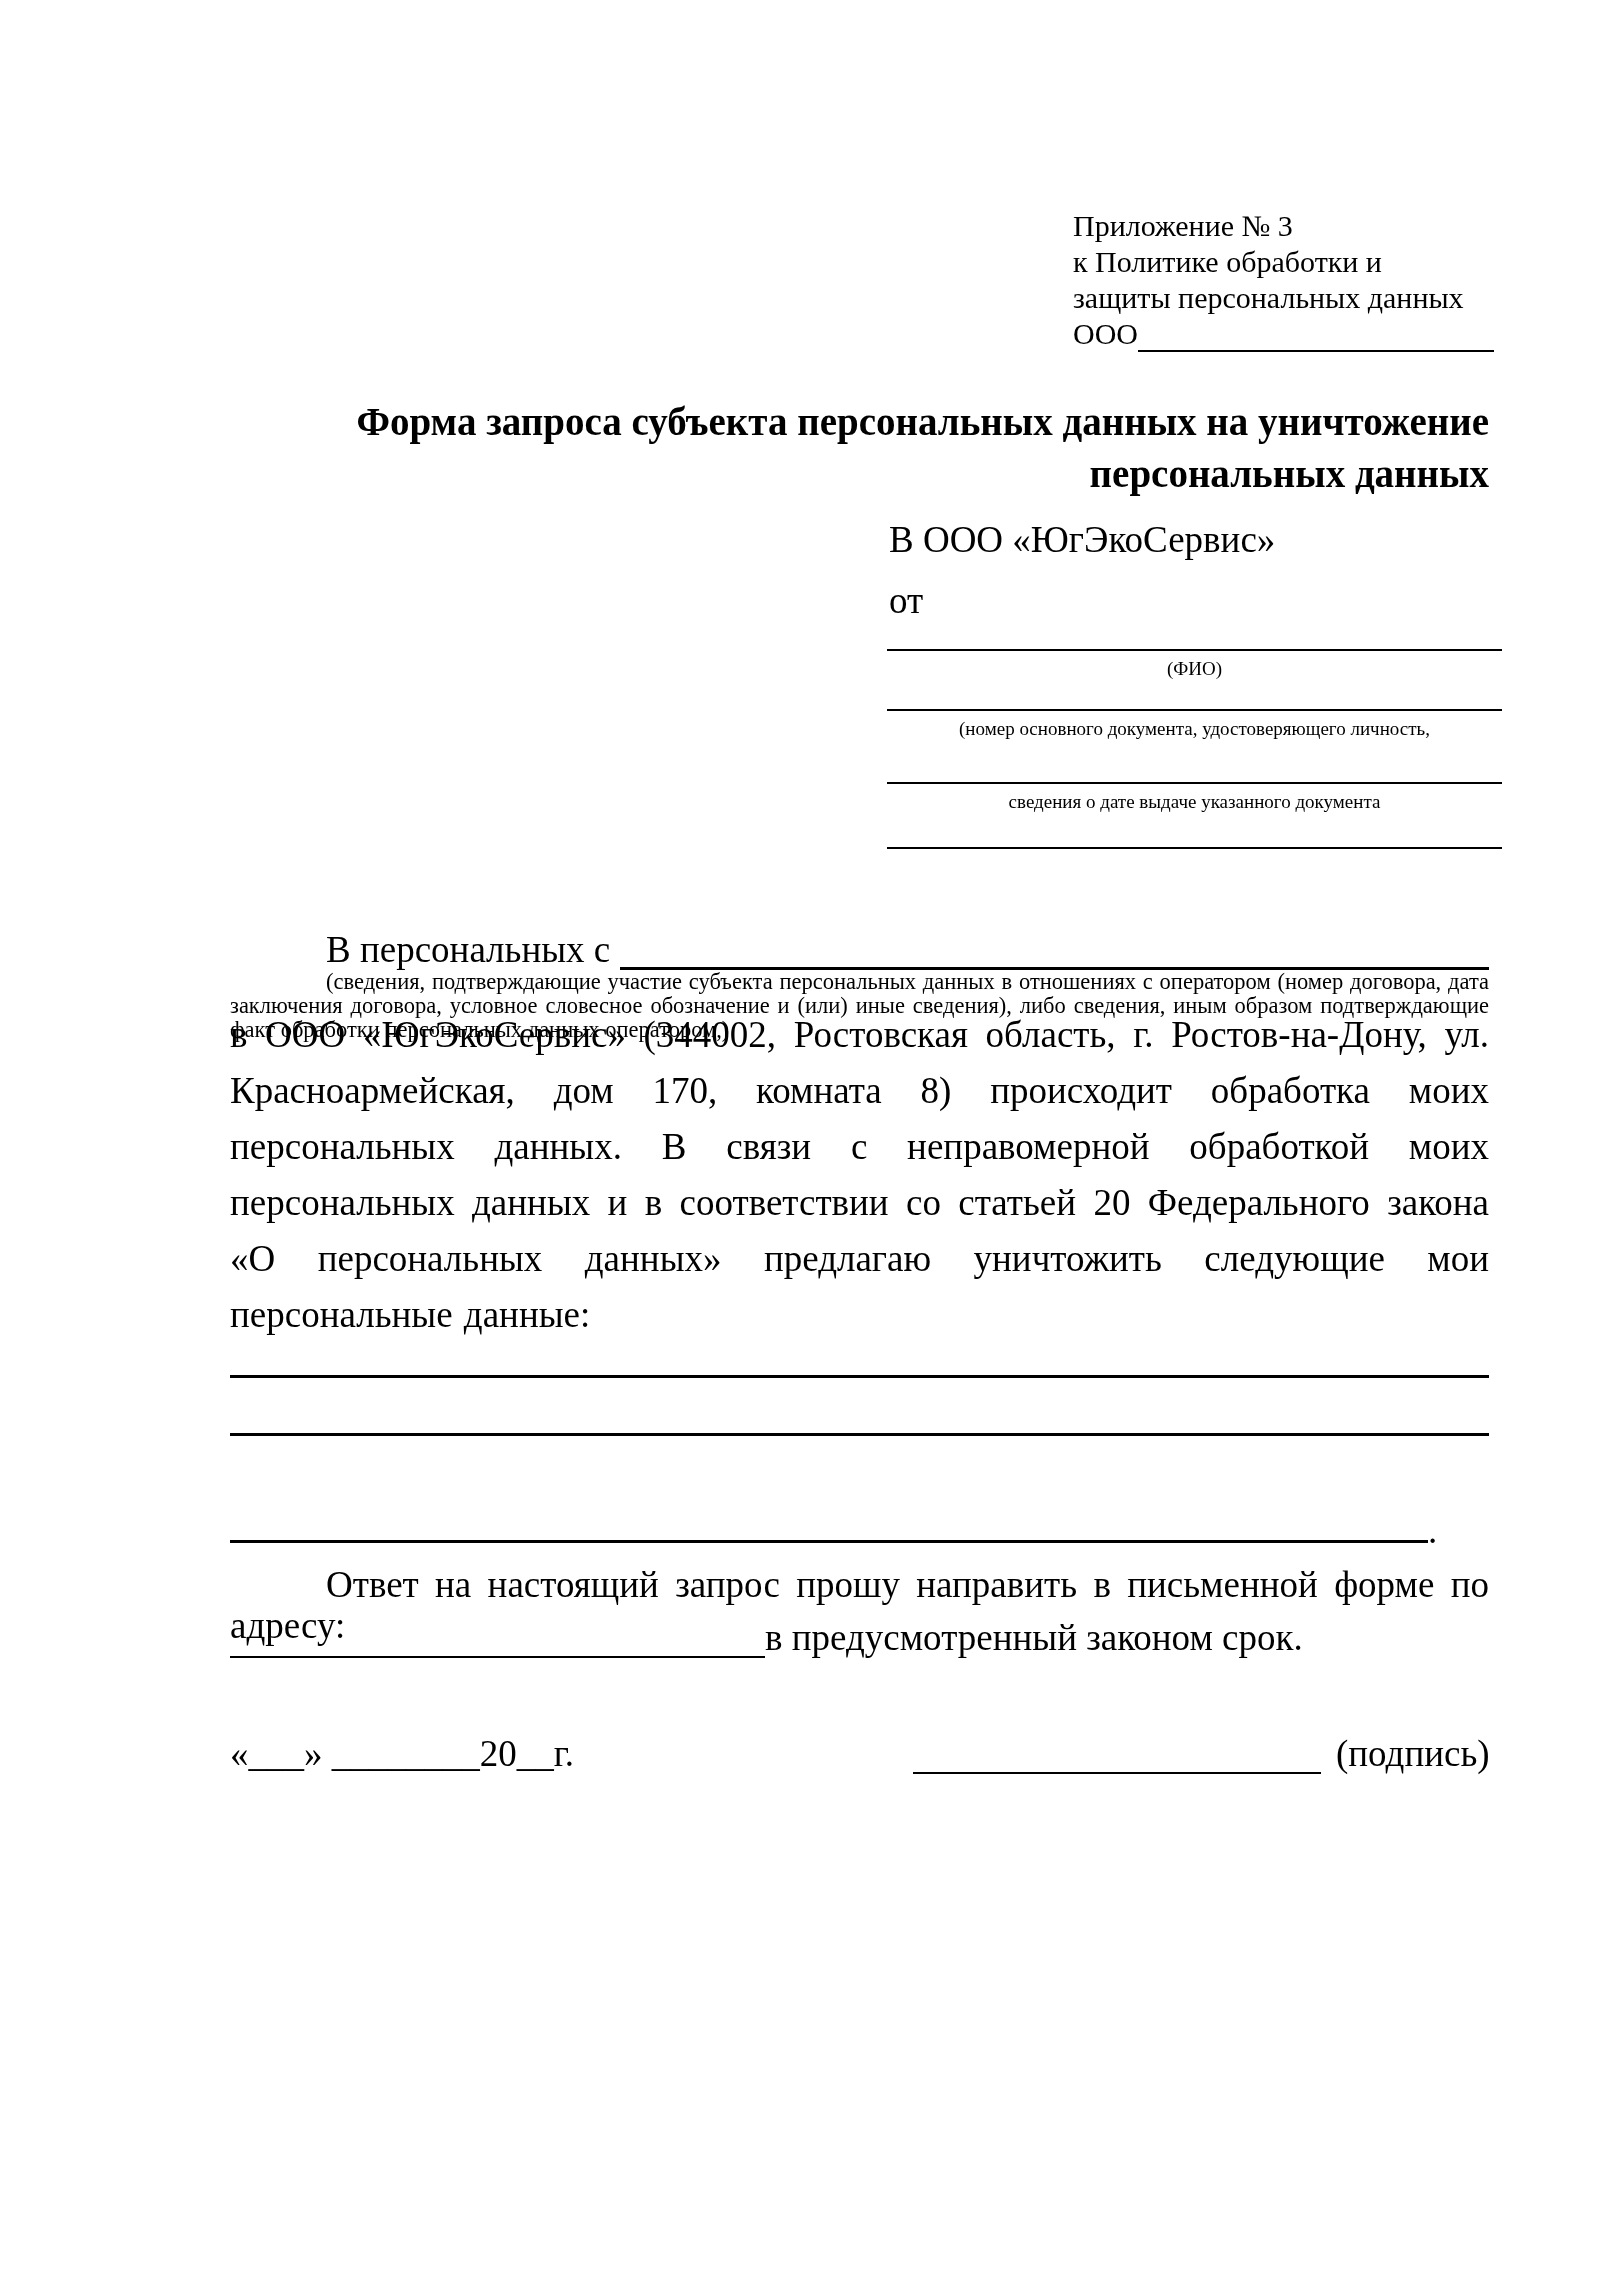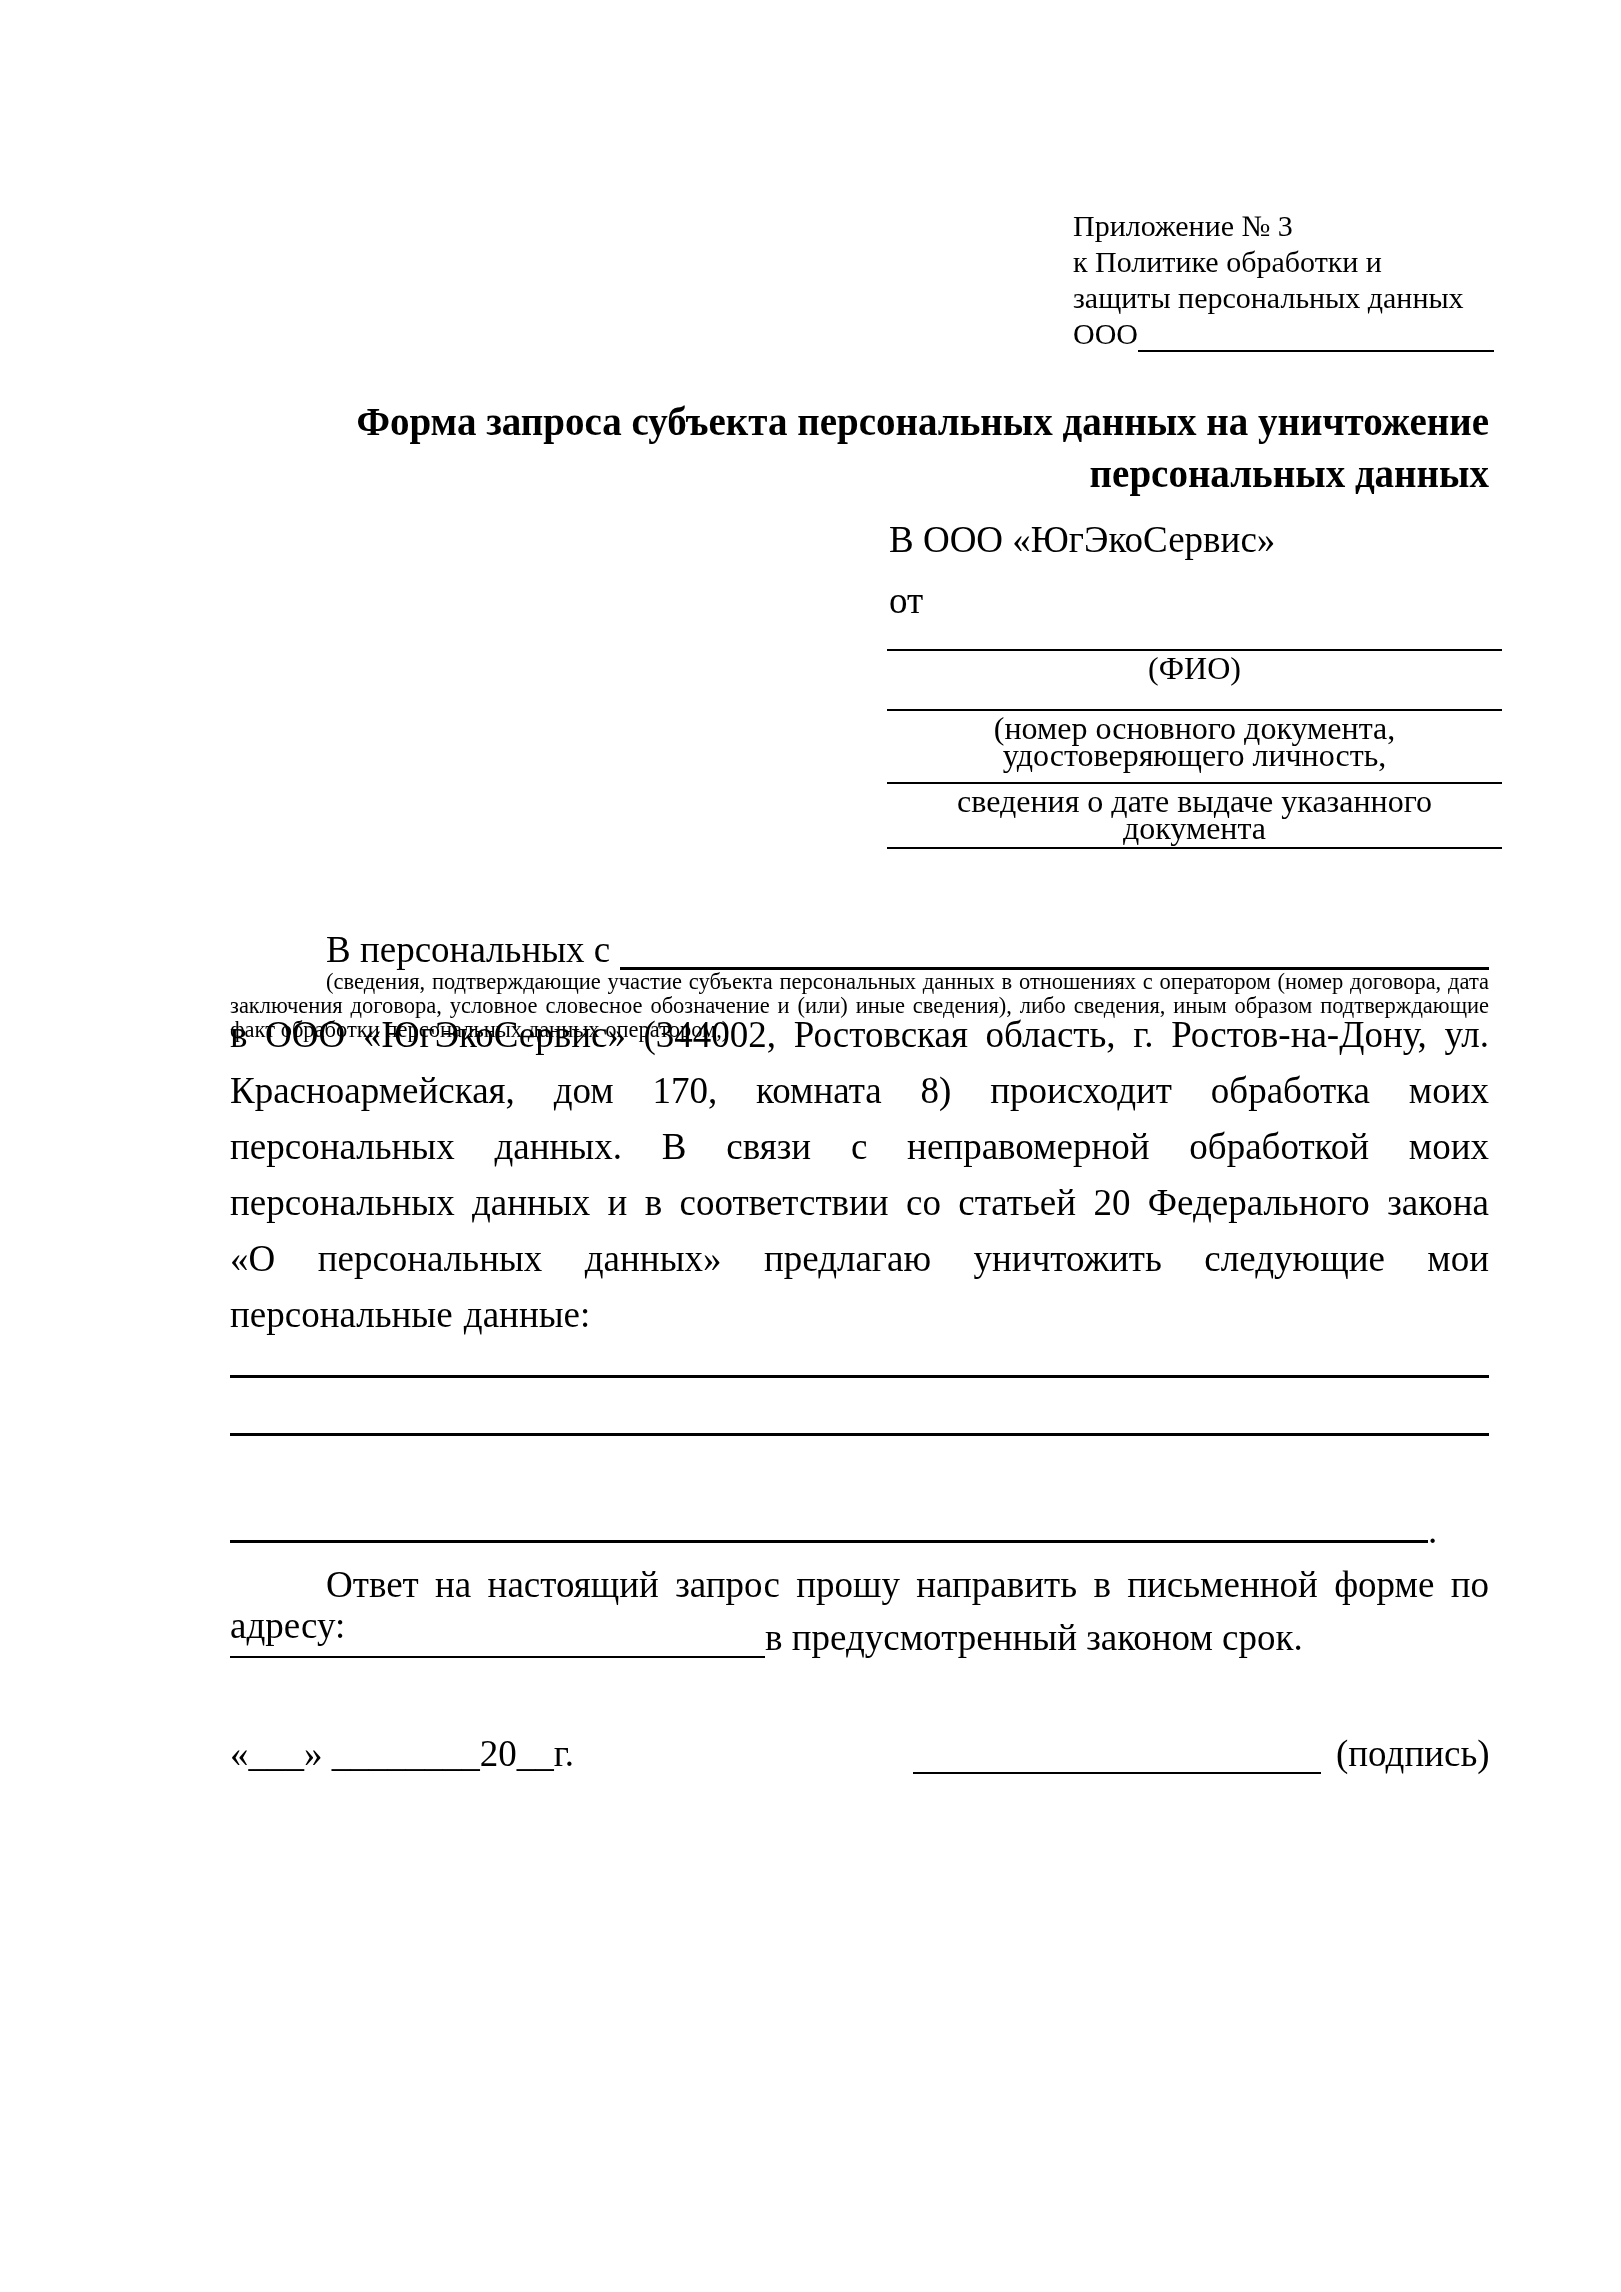--- a/index.html
+++ b/index.html
@@ -28,21 +28,21 @@
     left: 230px; top: 396px; width: 1259px;
     font-size: 39px; line-height: 52px; font-weight: bold; text-align: right;
   }
 
   
   .addressee { left: 889px; top: 520px; width: 613px; font-size: 37px; line-height: 39px; }
   .from-label { left: 889px; top: 581px; width: 613px; font-size: 37px; line-height: 39px; }
 
   
   .field-line { left: 887px; width: 615px; border-top: 2.9px solid #000; height: 0; }
-  .field-caption { left: 887px; width: 615px; text-align: center; font-size: 32px; line-height: 27.4px; }
+  .field-caption { left: 887px; width: 615px; text-align: center; font-size: 19px; line-height: 27.4px; }
 
   
   .accordance-row {
     left: 230px; top: 929px; width: 1259px;
     display: flex; align-items: flex-end;
     font-size: 37px; line-height: 41px;
   }
   .accordance-row .lead { white-space: nowrap; padding-left: 96px; }
   .accordance-row .fill-line { flex: 1 1 auto; border-bottom: 3.9px solid #000; height: 33px; margin-left: 9.8px; }
 

